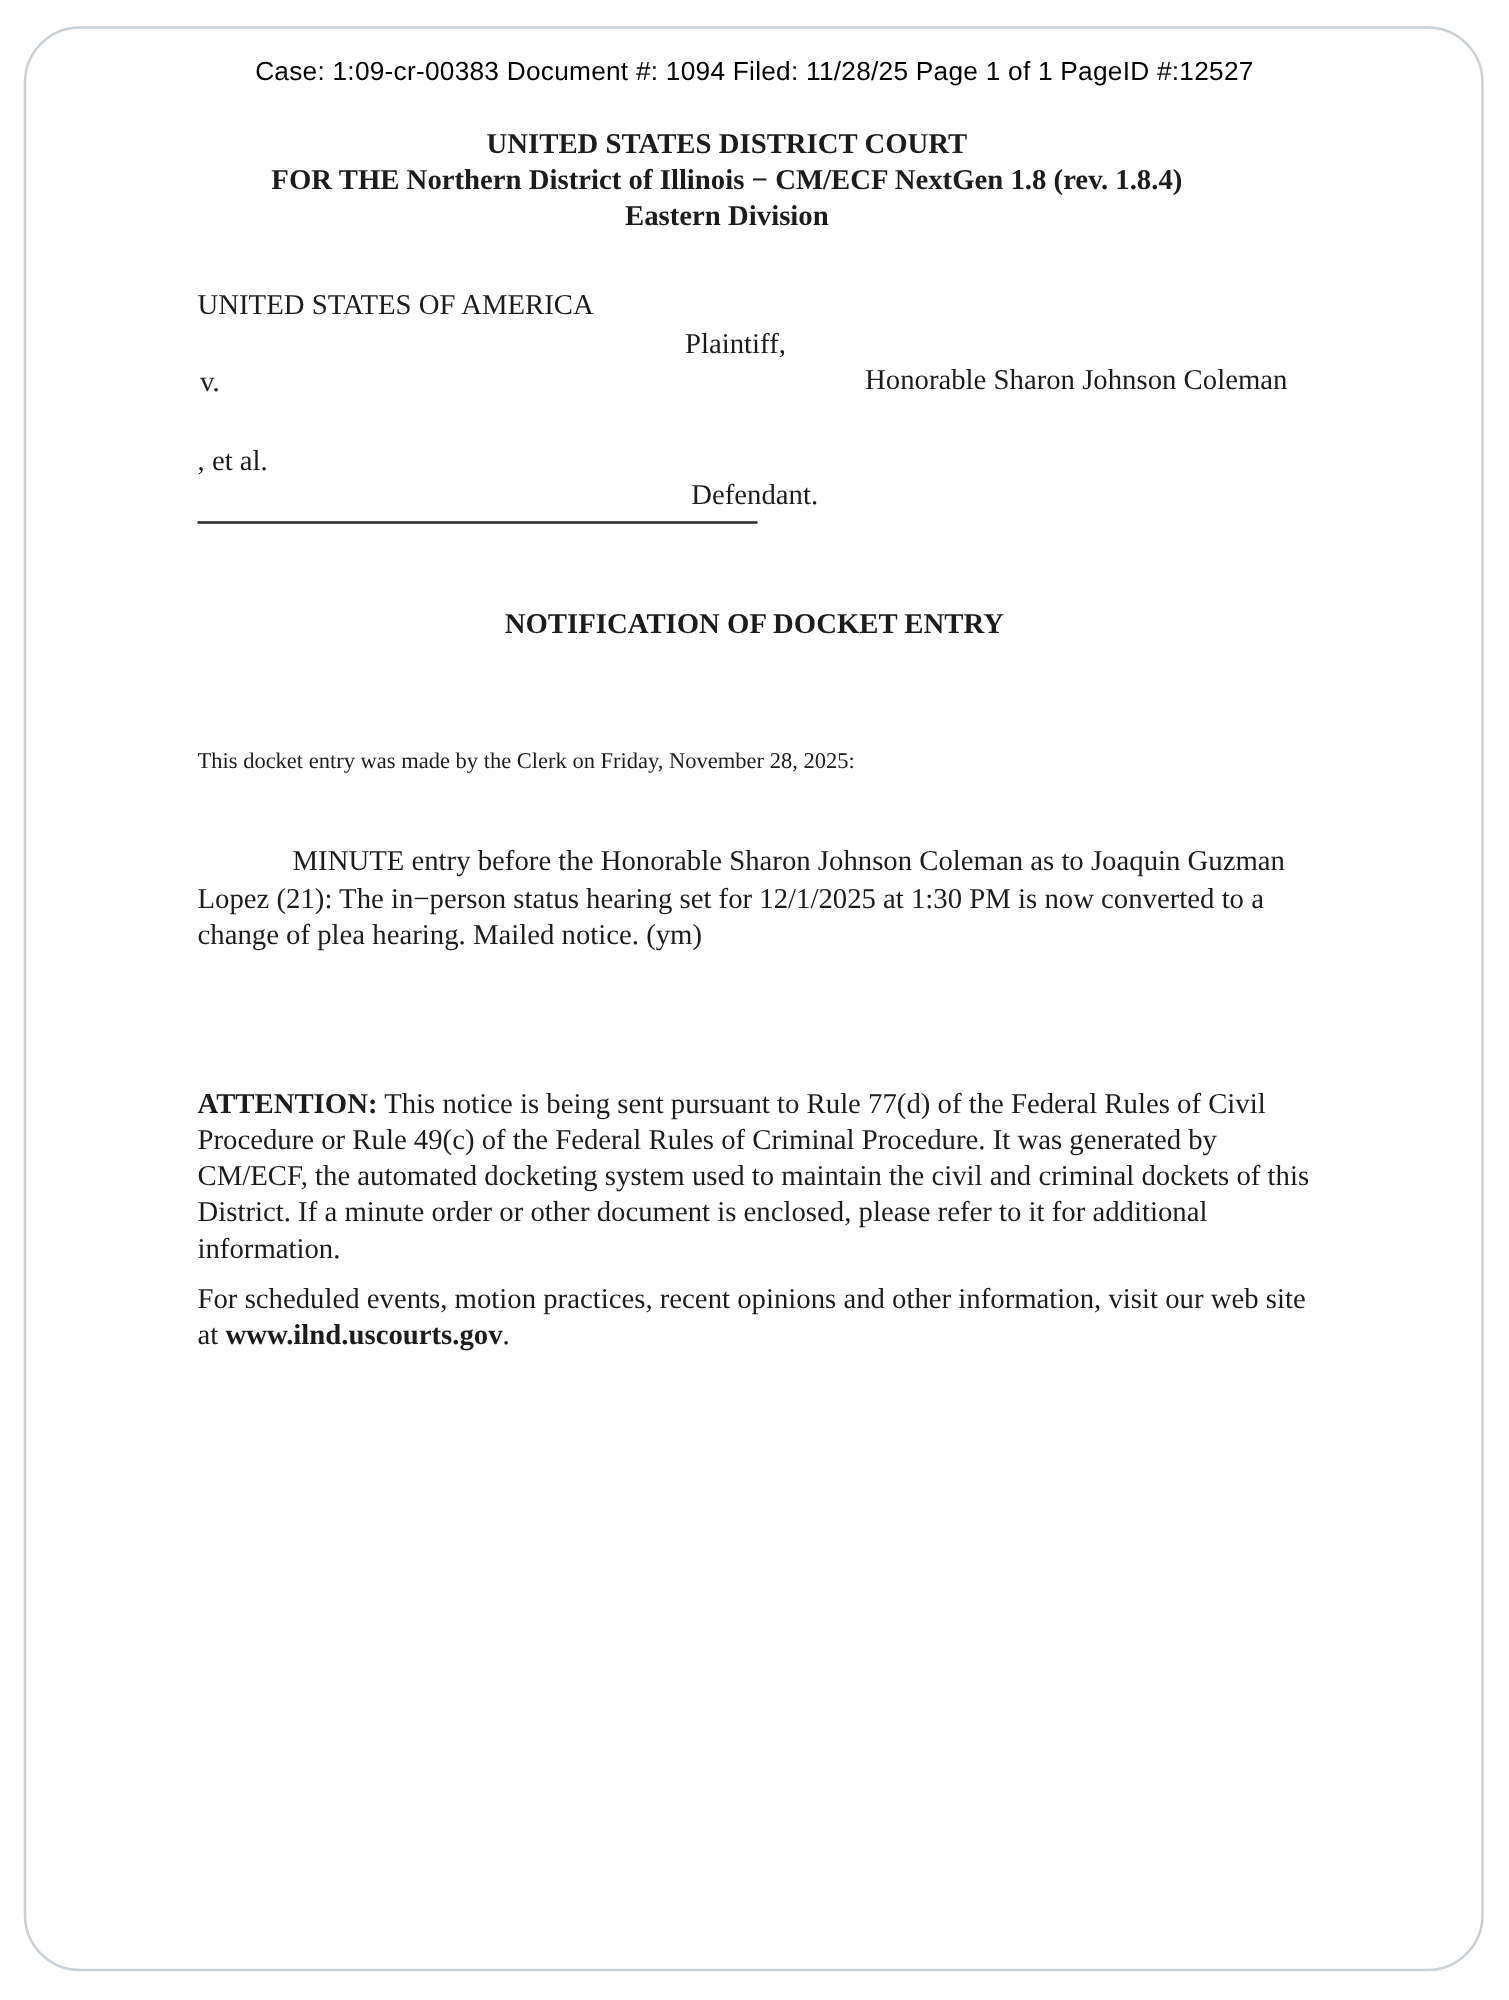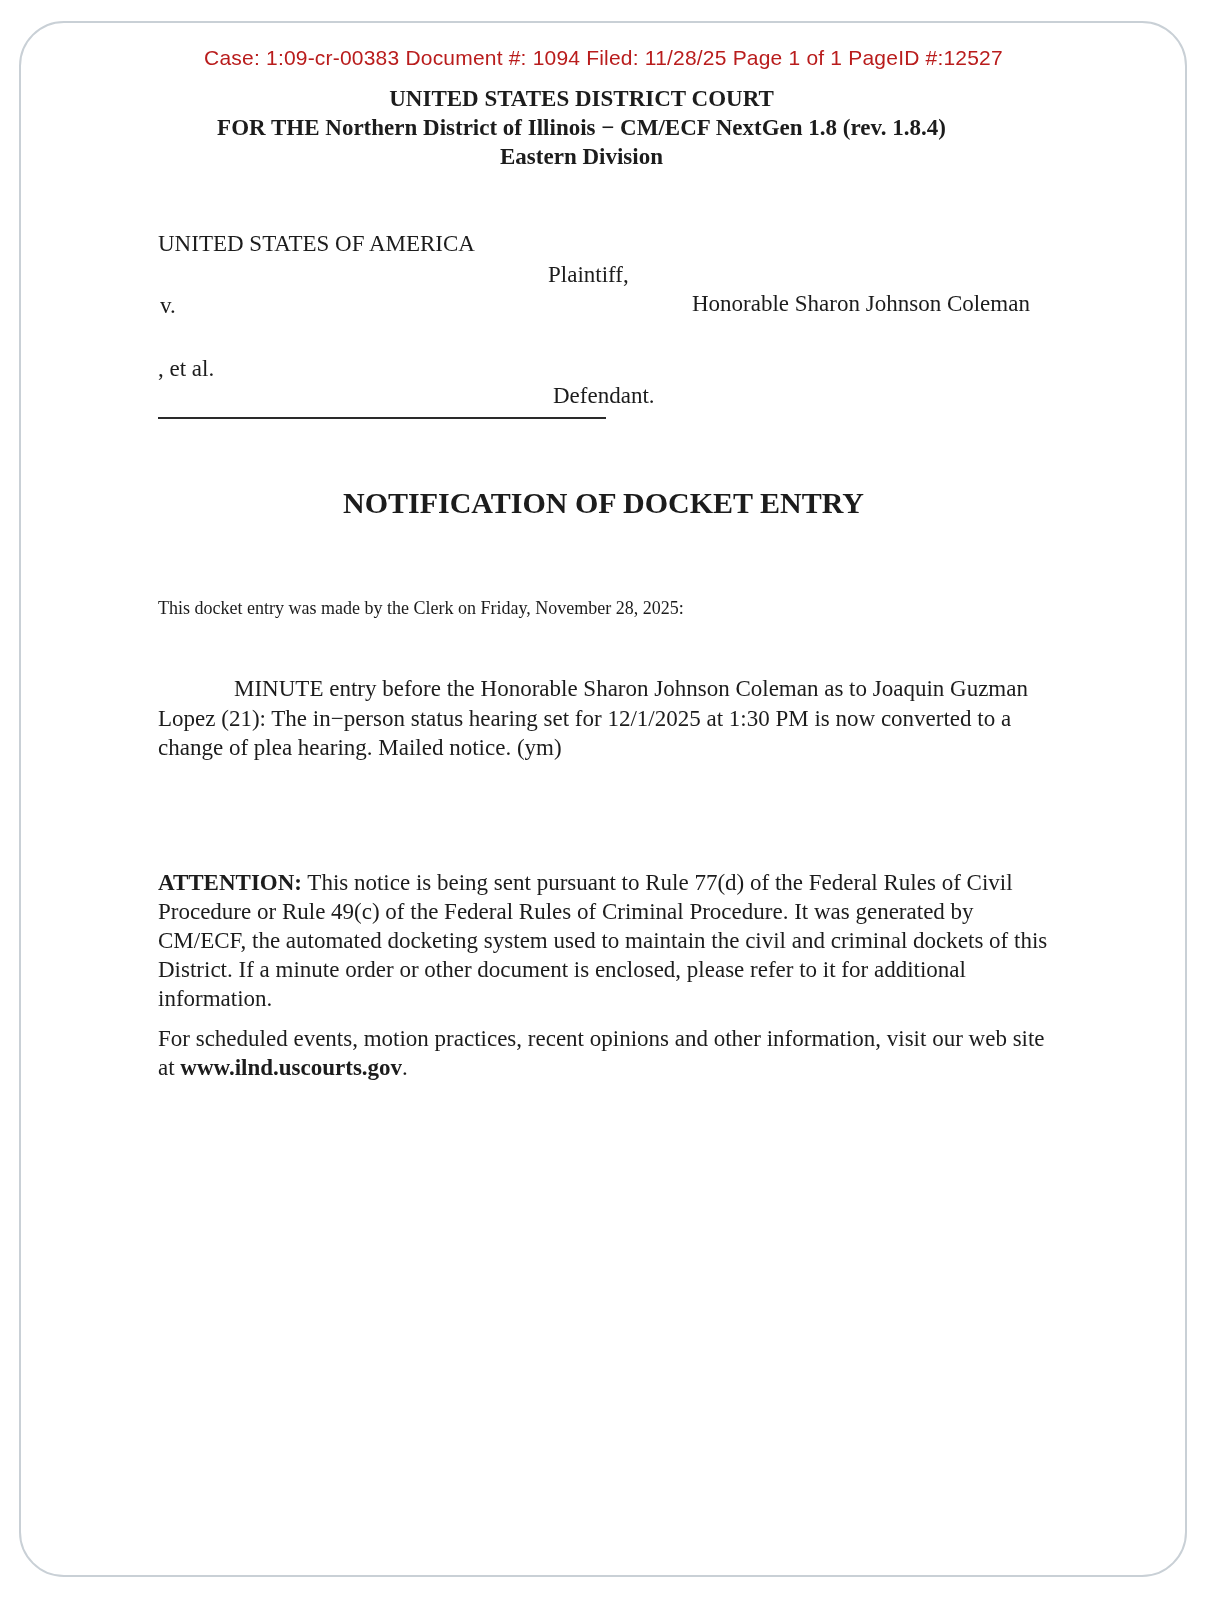--- a/index.html
+++ b/index.html
@@ -27,27 +27,27 @@
     pointer-events: none;
   }
   .stamp {
     position: absolute;
     left: 0;
     top: 46px;
     width: 1207px;
     text-align: center;
     font-family: "Liberation Sans", sans-serif;
     font-size: 21px;
-    color: #b91c1c;
+    color: #000000;
     letter-spacing: 0.2px;
   }
   .court-title {
     position: absolute;
     left: 0;
-    top: 84px;
+    top: 100px;
     width: 1163px;
     text-align: center;
     font-weight: bold;
     font-size: 23px;
     line-height: 29px;
   }
   .abs {
     position: absolute;
     font-size: 23px;
     line-height: 29px;
@@ -67,21 +67,21 @@
     height: 0;
     border-top: 2px solid #2a2a2a;
   }
   .doc-title {
     position: absolute;
     left: 0;
     top: 486px;
     width: 1207px;
     text-align: center;
     font-weight: bold;
-    font-size: 30px;
+    font-size: 23px;
   }
   .clerk-line {
     position: absolute;
     left: 158px;
     top: 598px;
     font-size: 18px;
     white-space: nowrap;
   }
   .para {
     position: absolute;

